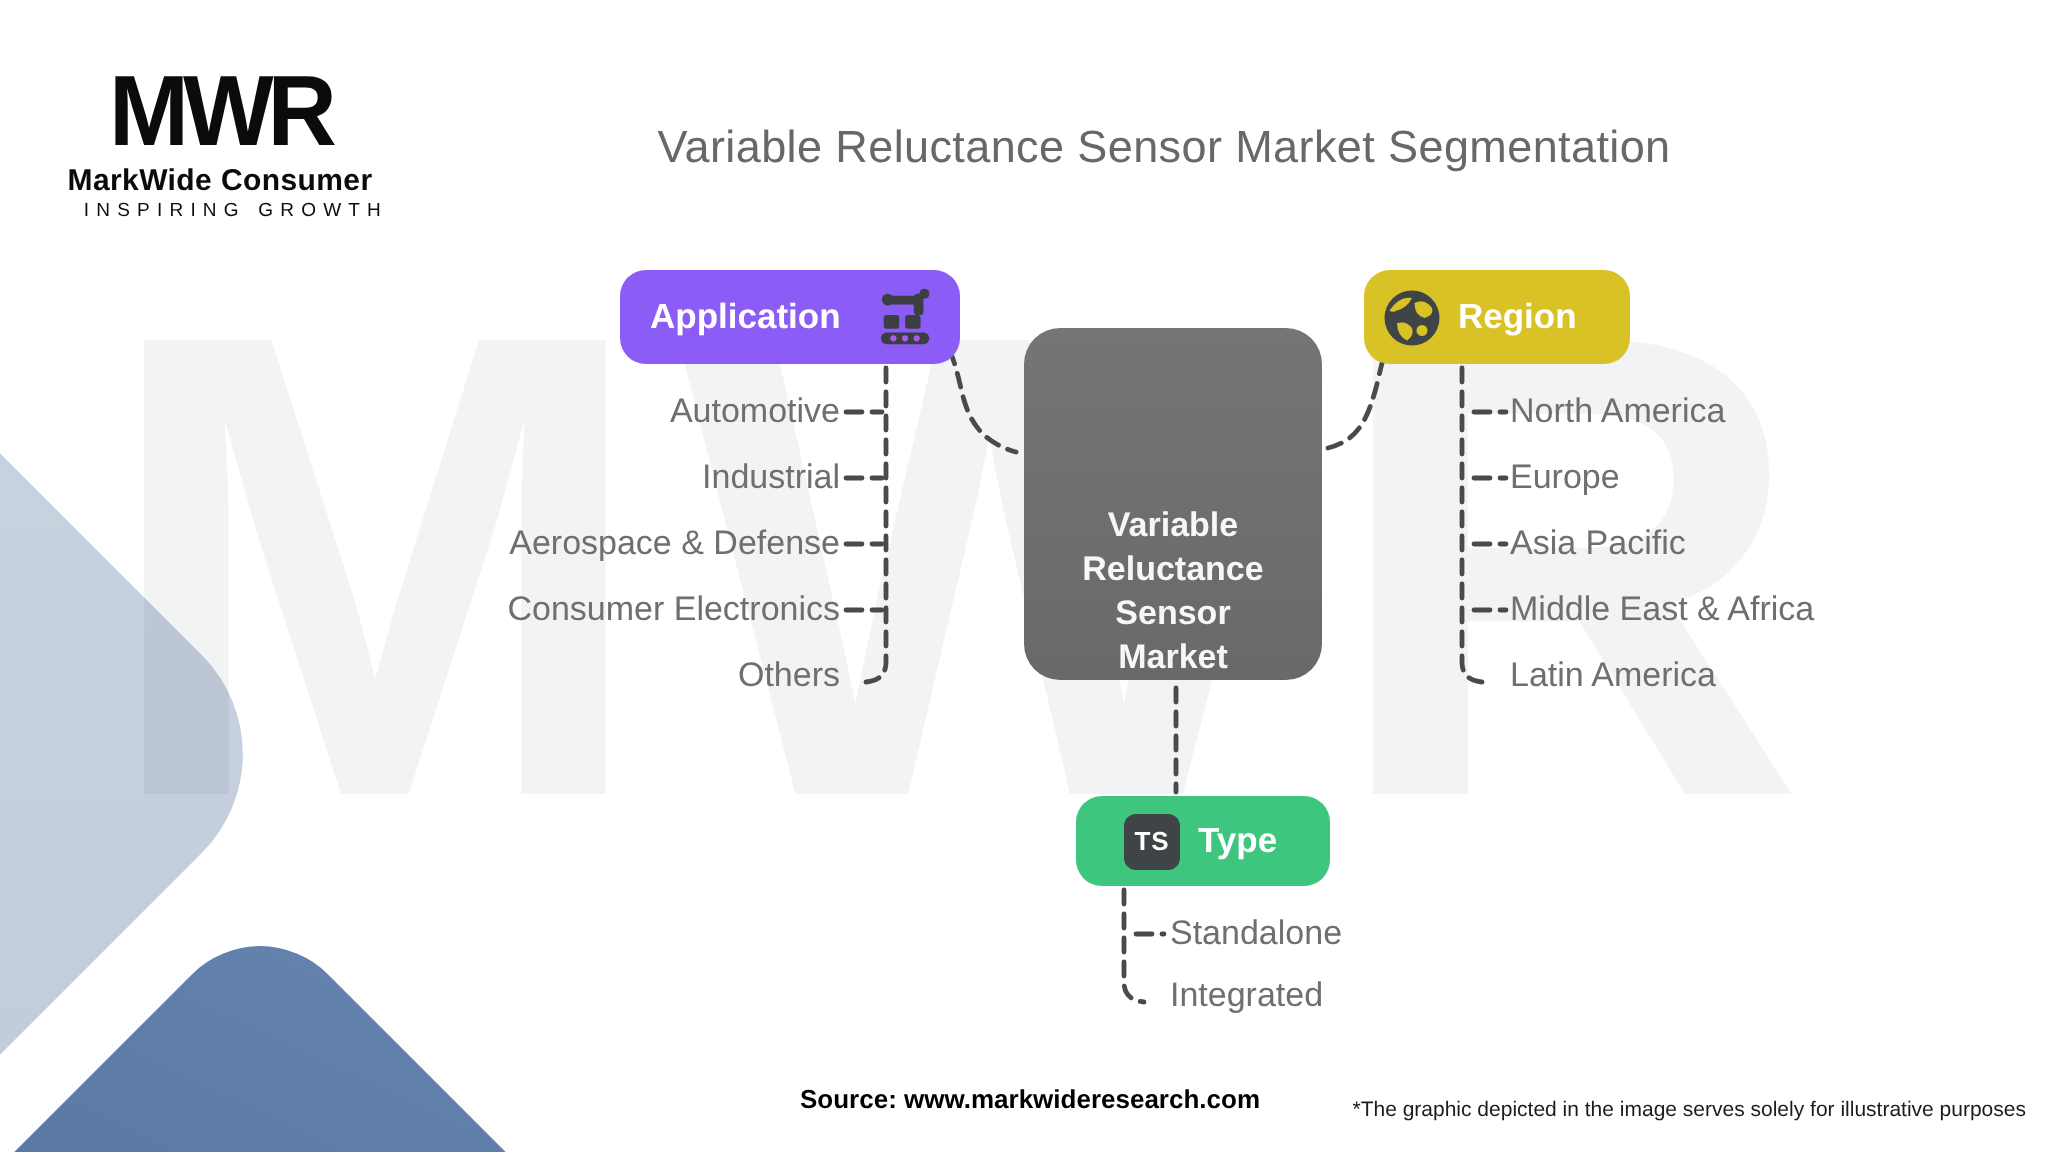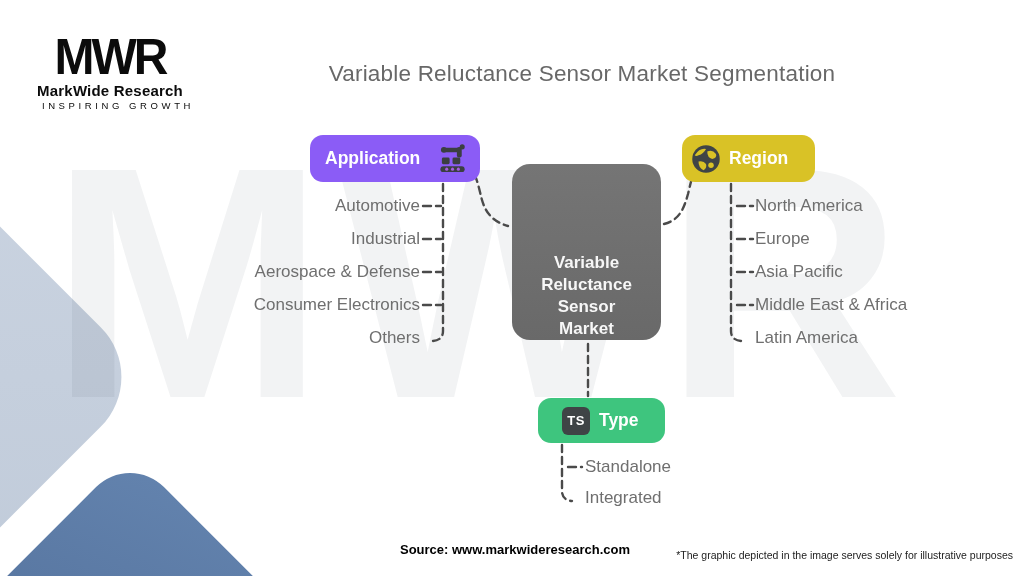--- a/index.html
+++ b/index.html
@@ -56,21 +56,21 @@
 <body>
 
 <div class="canvas">
 
   <div class="diamond light"></div>
   <div class="diamond steel"></div>
   <div class="watermark">MWR</div>
 
   <div class="logo">
     <div class="acronym">MWR</div>
-    <div class="name">MarkWide Research</div>
+    <div class="name">MarkWide Consumer</div>
     <div class="tagline">INSPIRING GROWTH</div>
   </div>
 
   <div class="title">Variable Reluctance Sensor Market Segmentation</div>
 
   <svg class="connectors" width="1024" height="576" viewBox="0 0 1024 576">
     <path class="dash" d="M457,161 C476,163 478,186 482,200 C486,214 494,222 508,226"></path>
     <path class="dash" d="M664,224 C680,220 684,208 688,194 C692,178 694,162 709,159"></path>
     <path class="dash" d="M588,344 L588,396"></path>
     <path class="dash" d="M443,184 L443,331 Q443,340 433,341"></path>

